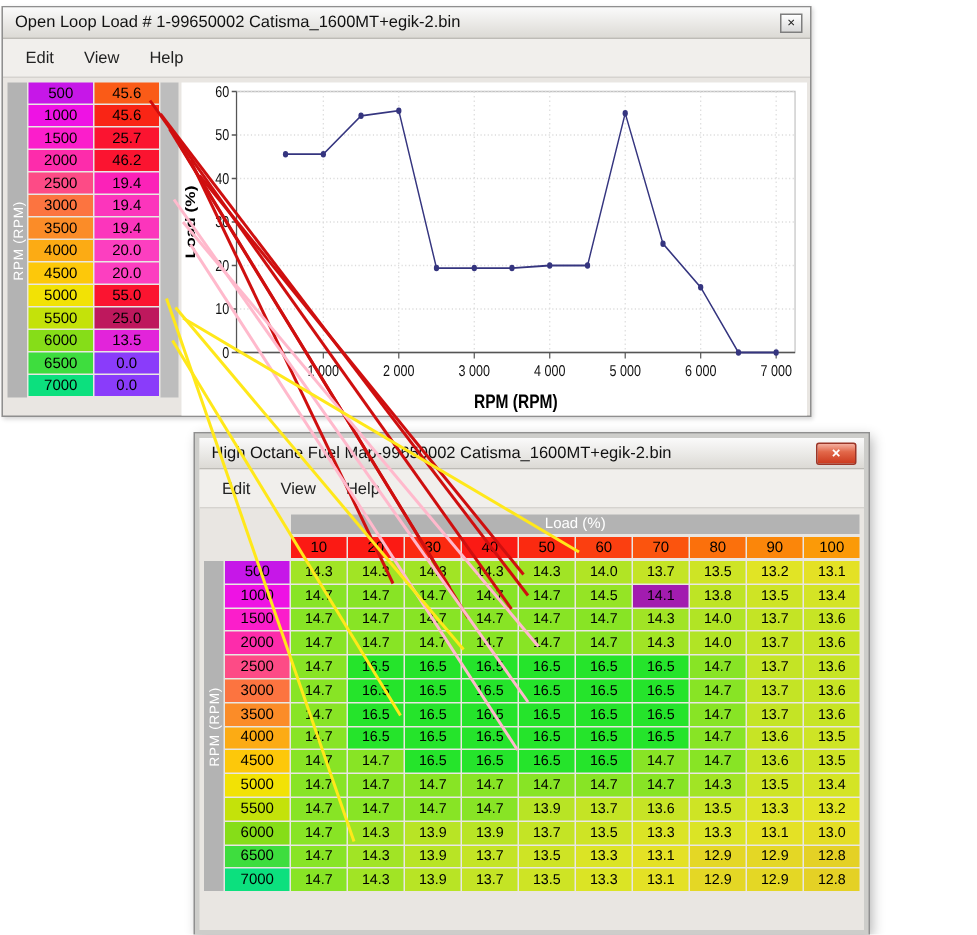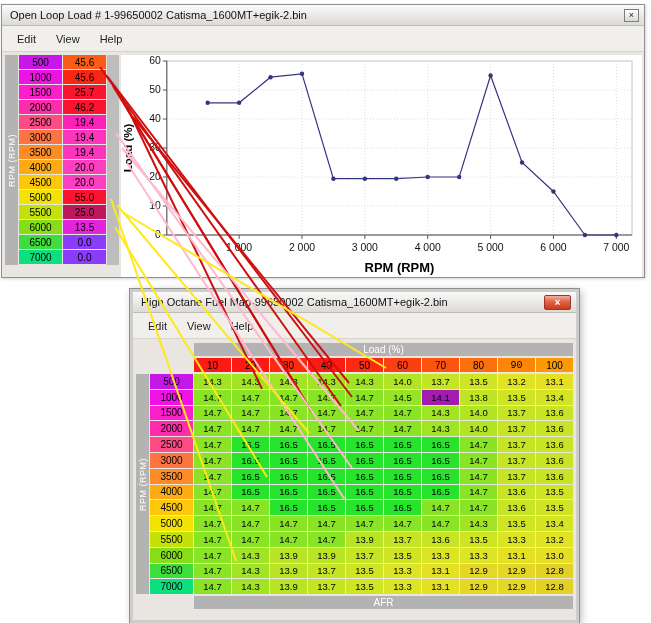--- a/index.html
+++ b/index.html
@@ -5,21 +5,21 @@
   * { margin:0; padding:0; box-sizing:border-box; }
   html,body { width:651px; height:623px; }
   body {
     position:relative; background:#ffffff; overflow:hidden;
     font-family:"Liberation Sans", sans-serif; color:#000;
   }
   #overlay { position:absolute; left:0; top:0; z-index:10; pointer-events:none; }
 
   .window { position:absolute; background:#e9e6e2; }
   #open-loop-window {
-    left:1px; top:4px; width:644px; height:274px;
+    left:1px; top:4px; width:540px; height:274px;
     border:1px solid #8f8f8f; box-shadow:1px 1px 3px rgba(0,0,0,0.18);
   }
   #fuel-map-window {
     left:130px; top:289px; width:449px; height:334px;
     border:3px solid #cdcdca; outline:1px solid #8f8f8f;
     box-shadow:2px 2px 8px rgba(0,0,0,0.3);
   }
 
   .titlebar {
     height:21px; display:flex; align-items:center; gap:4px;
@@ -244,21 +244,21 @@
     <div class="hbar fm-load-bar">Load (%)</div>
     <div class="fm-colheaders">
         <div class="fm-colhead" style="background: rgb(251, 26, 20);">10</div>
         <div class="fm-colhead" style="background: rgb(251, 26, 20);">20</div>
         <div class="fm-colhead" style="background: rgb(251, 42, 16);">30</div>
         <div class="fm-colhead" style="background: rgb(251, 26, 20);">40</div>
         <div class="fm-colhead" style="background: rgb(251, 42, 16);">50</div>
         <div class="fm-colhead" style="background: rgb(251, 63, 16);">60</div>
         <div class="fm-colhead" style="background: rgb(251, 84, 14);">70</div>
         <div class="fm-colhead" style="background: rgb(251, 112, 12);">80</div>
-        <div class="fm-colhead" style="background: rgb(251, 134, 10); font-family: Liberation Mono, monospace;">90</div>
+        <div class="fm-colhead" style="background: rgb(251, 134, 10);">90</div>
         <div class="fm-colhead" style="background: rgb(251, 154, 8);">100</div>
       </div>
     <div class="fm-main">
       <div class="vbar">
         <span class="vert">RPM (RPM)</span>
       </div>
       <div class="fm-rpm-col">
           <div class="fm-rowhead" style="background: rgb(198, 23, 232);">500</div>
           <div class="fm-rowhead" style="background: rgb(238, 18, 228);">1000</div>
           <div class="fm-rowhead" style="background: rgb(251, 30, 203);">1500</div>
@@ -410,21 +410,20 @@
           <div class="fm-cell" style="background: rgb(184, 228, 37);">13.9</div>
           <div class="fm-cell" style="background: rgb(196, 228, 37);">13.7</div>
           <div class="fm-cell" style="background: rgb(206, 228, 37);">13.5</div>
           <div class="fm-cell" style="background: rgb(219, 228, 37);">13.3</div>
           <div class="fm-cell" style="background: rgb(228, 225, 37);">13.1</div>
           <div class="fm-cell" style="background: rgb(228, 215, 37);">12.9</div>
           <div class="fm-cell" style="background: rgb(228, 215, 37);">12.9</div>
           <div class="fm-cell" style="background: rgb(228, 209, 37);">12.8</div>
         </div>
     </div>
-    <div class="hbar fm-afr-bar">AFR</div>
   </div>
 </div>
 
 <svg id="overlay" width="651" height="623">
     <line x1="100" y1="67" x2="341" y2="406" stroke="#cf0f0f" stroke-width="2"></line>
     <line x1="107" y1="76" x2="352" y2="397" stroke="#cf0f0f" stroke-width="2"></line>
     <line x1="113" y1="86" x2="300" y2="392" stroke="#cf0f0f" stroke-width="2"></line>
     <line x1="120" y1="97" x2="312" y2="412" stroke="#cf0f0f" stroke-width="2"></line>
     <line x1="127" y1="107" x2="262" y2="389" stroke="#cf0f0f" stroke-width="2"></line>
     <line x1="133" y1="117" x2="349" y2="383" stroke="#cf0f0f" stroke-width="2"></line>

